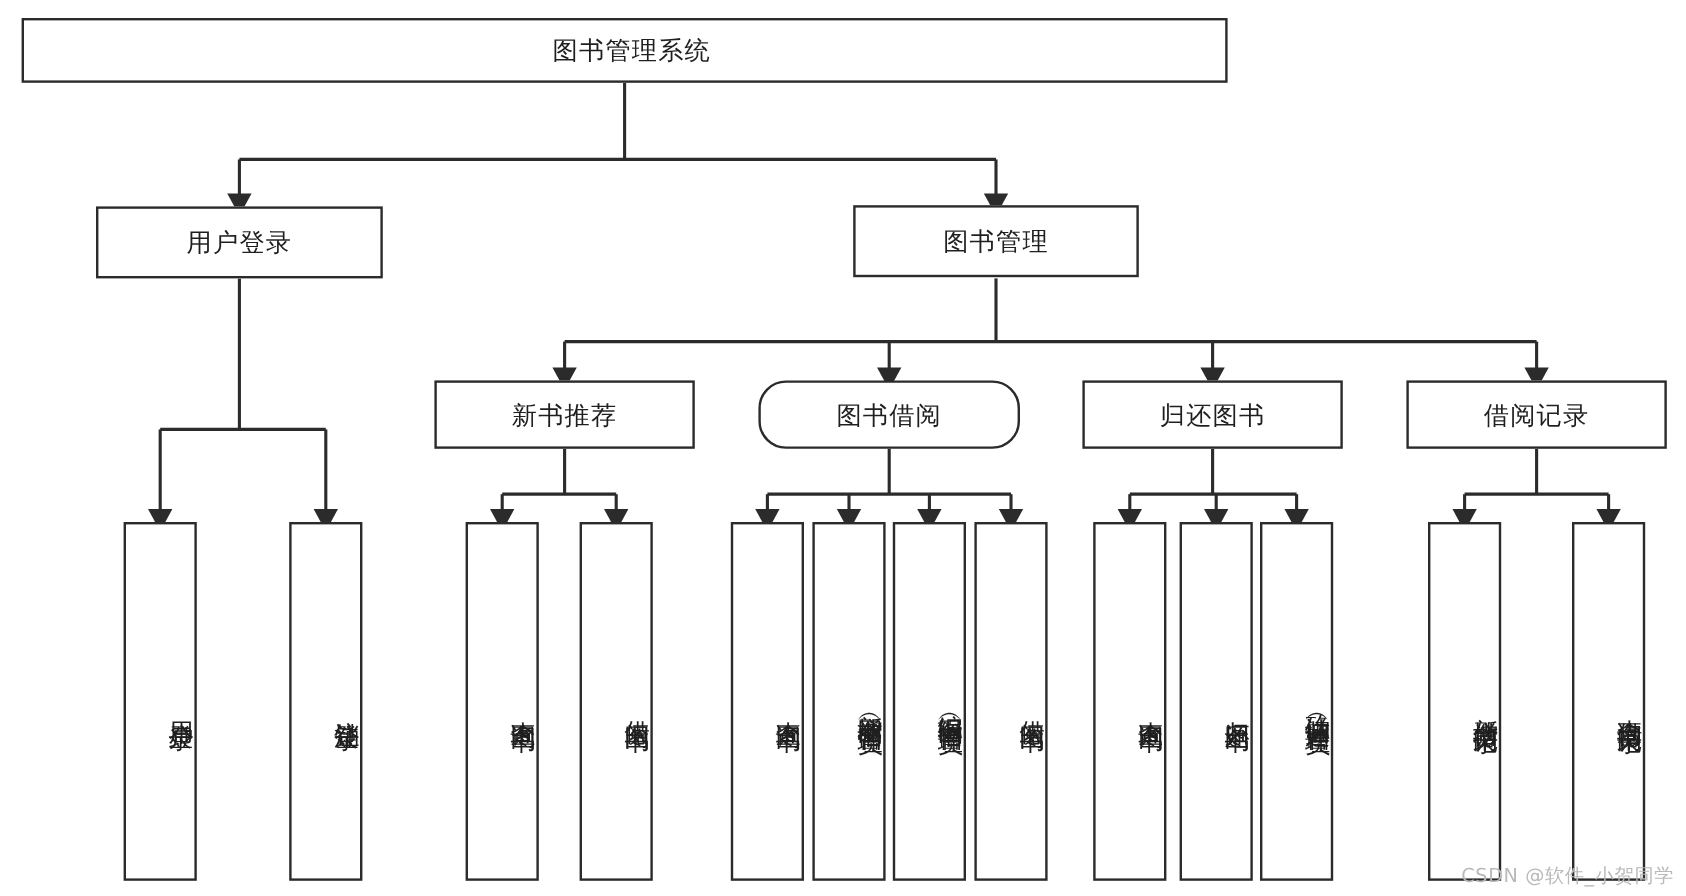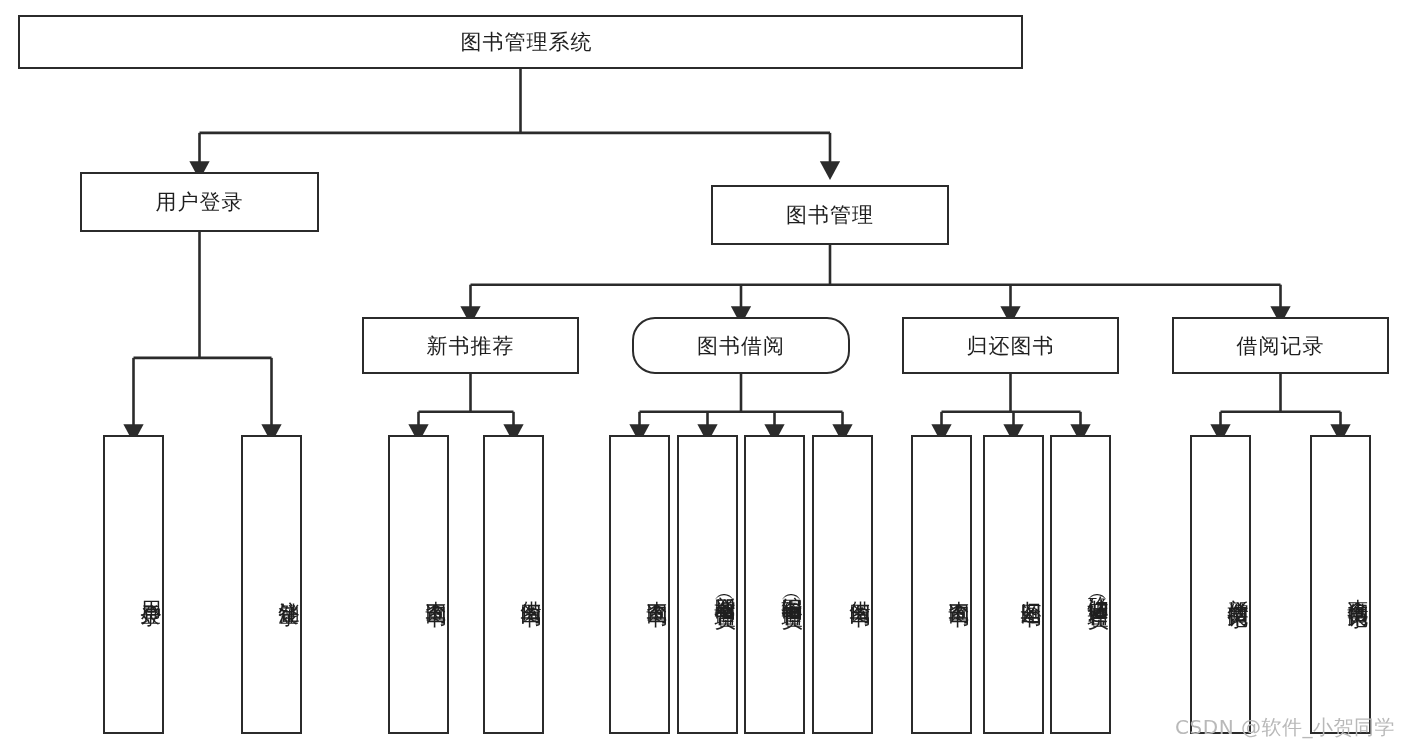--- a/index.html
+++ b/index.html
@@ -52,21 +52,21 @@
     white-space: nowrap;
   }
   .node.vertical .node-label {
     writing-mode: vertical-rl;
     text-orientation: upright;
   }
   #watermark {
     position: absolute;
     right: 10px;
     bottom: 6px;
-    font-size: 20px;
+    font-size: 16px;
     color: #b9b9b9;
     letter-spacing: 0.5px;
     white-space: nowrap;
   }
 </style>
 </head>
 <body>
 
 <div id="canvas">
 
@@ -113,21 +113,21 @@
       </g>
   </svg>
 
   <div id="nodes-layer">
       <div class="node horizontal" style="left: 18px; top: 15px; width: 1005px; height: 54px; padding-left: 12px;">
         <span class="node-label">图书管理系统</span>
       </div>
       <div class="node horizontal" style="left: 80px; top: 172px; width: 239px; height: 60px;">
         <span class="node-label">用户登录</span>
       </div>
-      <div class="node horizontal" style="left: 711px; top: 185px; width: 238px; height: 60px;">
+      <div class="node horizontal" style="left: 711px; top: 171px; width: 238px; height: 60px;">
         <span class="node-label">图书管理</span>
       </div>
       <div class="node horizontal" style="left: 362px; top: 317px; width: 217px; height: 57px;">
         <span class="node-label">新书推荐</span>
       </div>
       <div class="node horizontal" style="left: 632px; top: 317px; width: 218px; height: 57px; border-radius: 23px;">
         <span class="node-label">图书借阅</span>
       </div>
       <div class="node horizontal" style="left: 902px; top: 317px; width: 217px; height: 57px;">
         <span class="node-label">归还图书</span>

